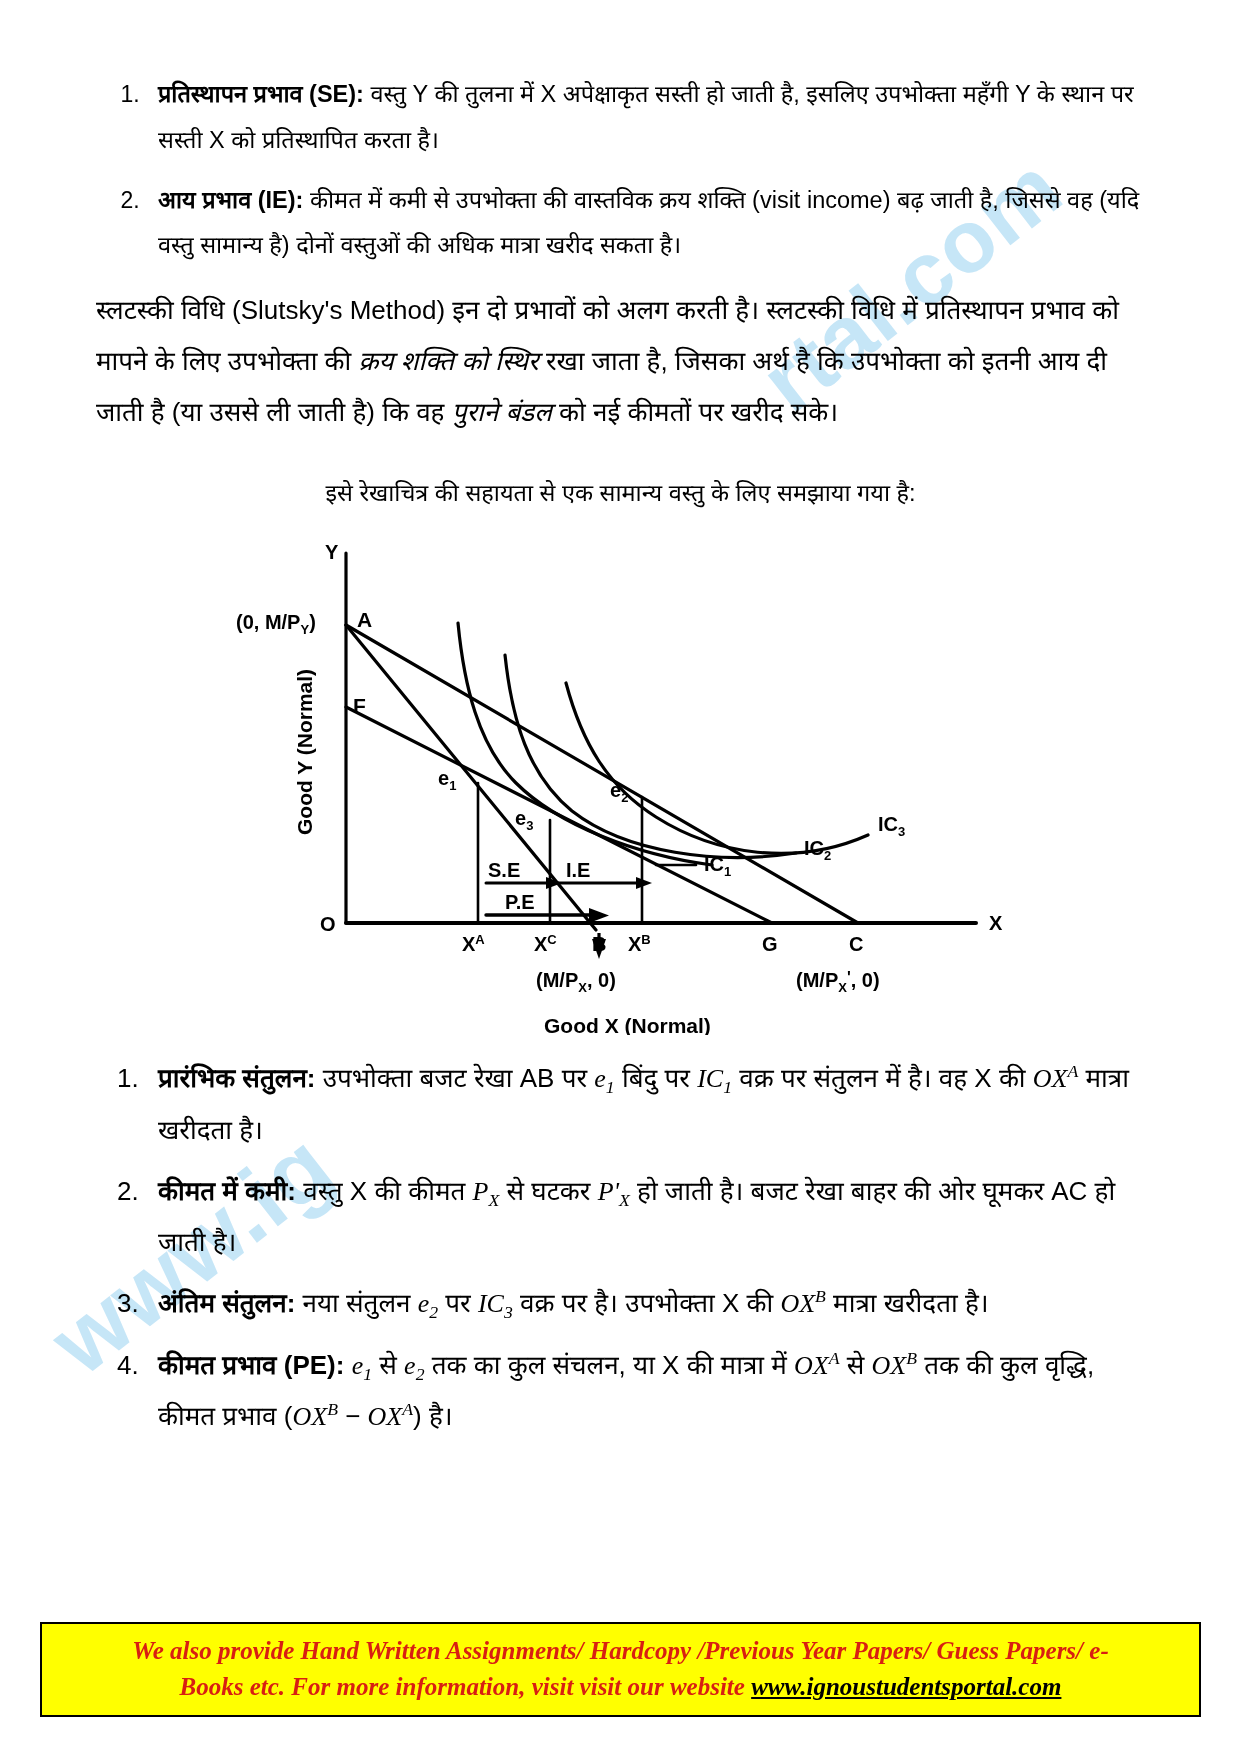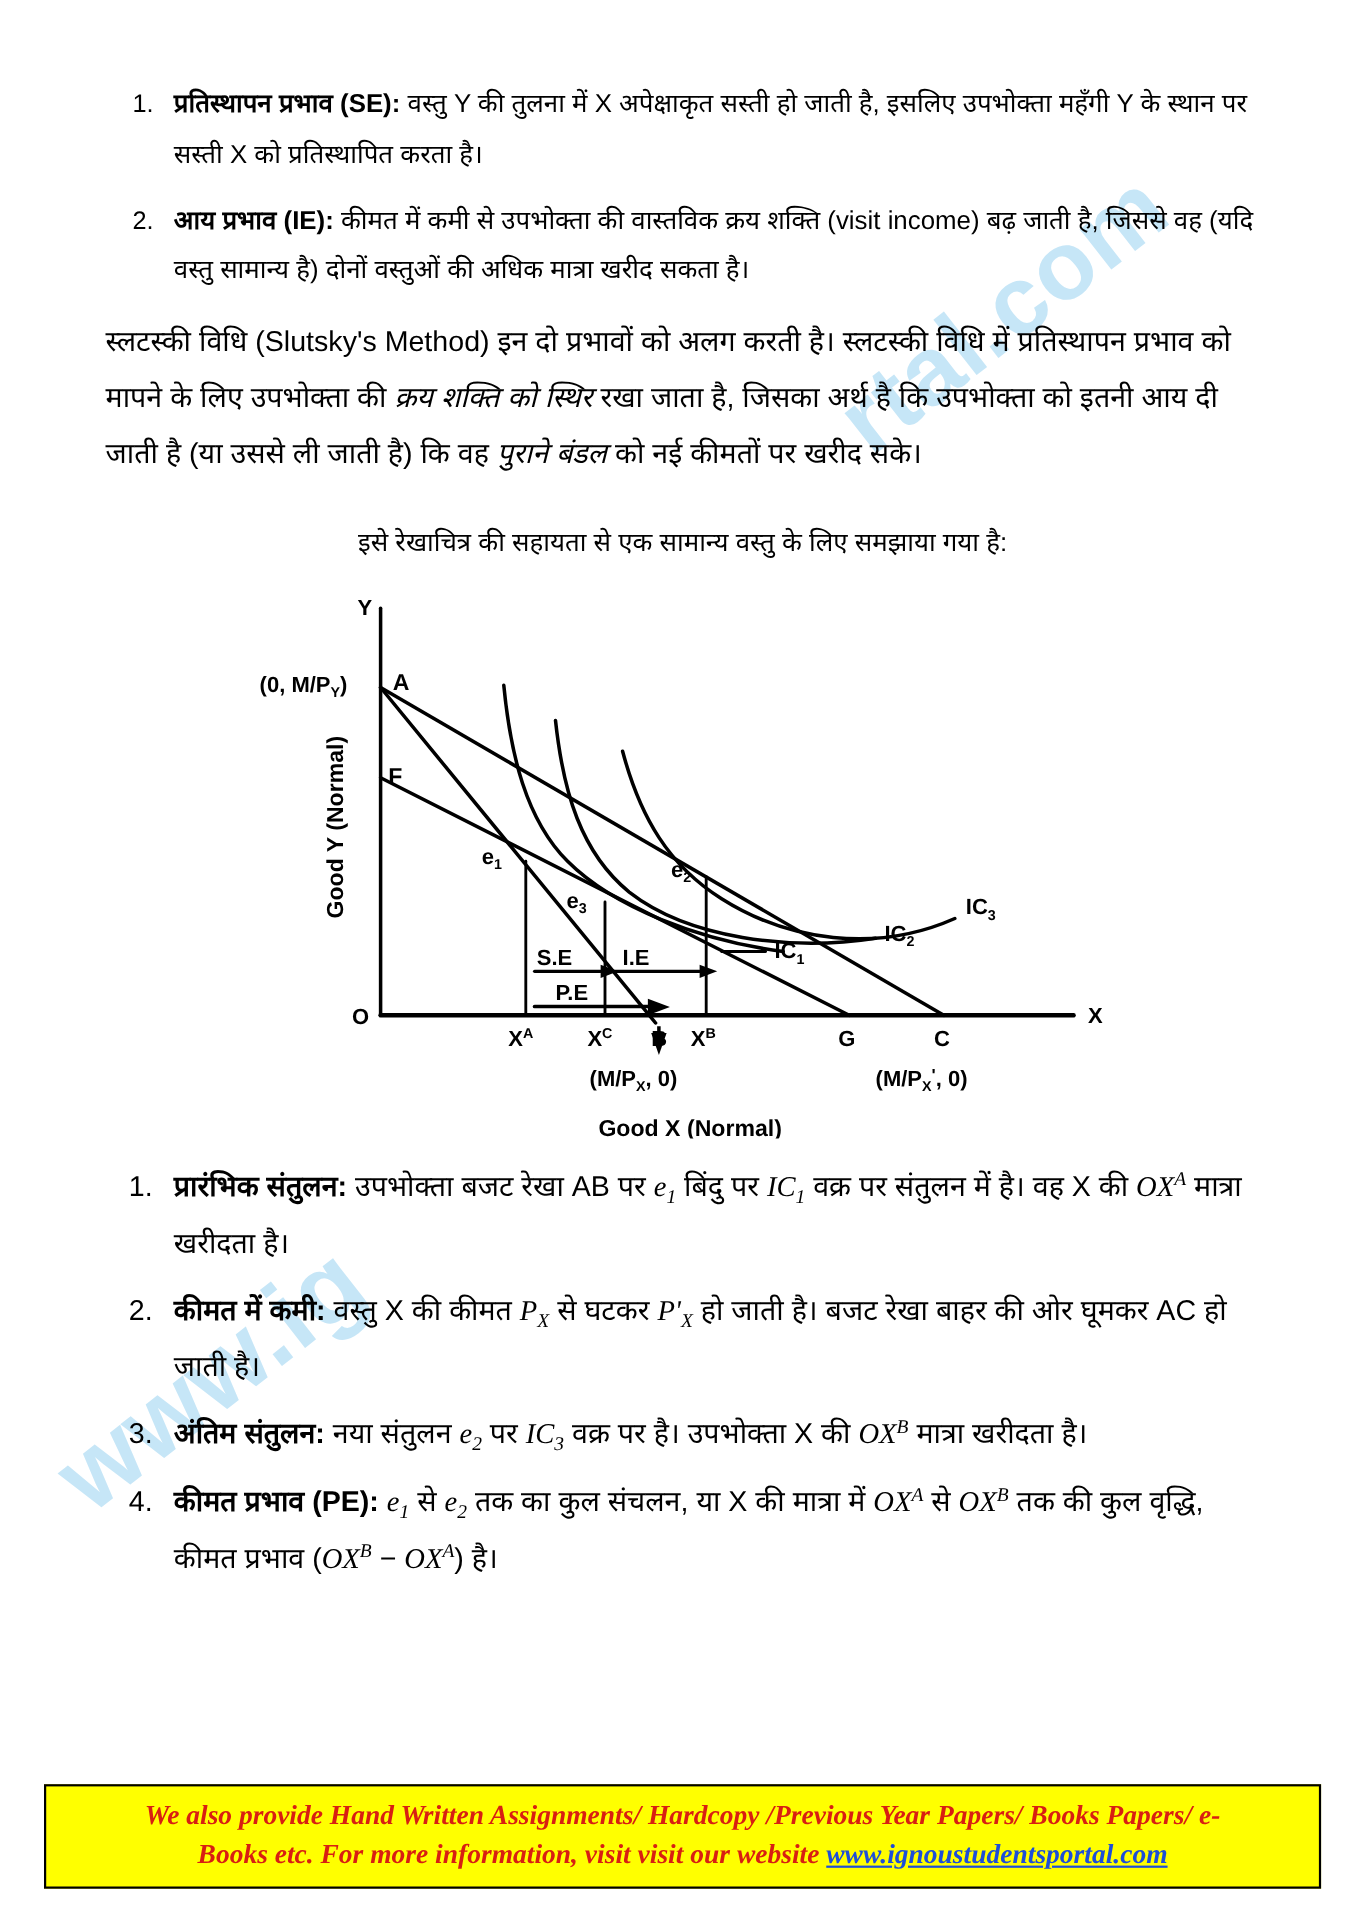--- a/index.html
+++ b/index.html
@@ -112,21 +112,21 @@
     text-align: center;
     font-family: "Liberation Serif", serif;
     font-style: italic;
     font-weight: 700;
     font-size: 25px;
     line-height: 1.42;
     color: #d81f12;
     z-index: 5;
   }
   .footer-banner .site {
-    color: #1d4ed8;
+    color: #000000;
     font-style: italic;
     font-weight: 700;
   }
 </style>
 </head>
 <body>
 
 <div class="watermark wm-top">rtal.com</div>
 <div class="watermark wm-bottom">www.ig</div>
 
@@ -235,15 +235,15 @@
       <span class="b">अंतिम संतुलन:</span><span> नया संतुलन </span><span class="mathv"><span>e</span><sub>2</sub></span><span> पर </span><span class="mathv"><span>IC</span><sub>3</sub></span><span> वक्र पर है। उपभोक्ता X की </span><span class="mathv"><span>OX</span><sup>B</sup></span><span> मात्रा खरीदता है।</span>
     </li>
     <li>
       <span class="b">कीमत प्रभाव (PE):</span><span> </span><span class="mathv"><span>e</span><sub>1</sub></span><span> से </span><span class="mathv"><span>e</span><sub>2</sub></span><span> तक का कुल संचलन, या X की मात्रा में </span><span class="mathv"><span>OX</span><sup>A</sup></span><span> से </span><span class="mathv"><span>OX</span><sup>B</sup></span><span> तक की कुल वृद्धि, कीमत प्रभाव (</span><span class="mathv"><span>OX</span><sup>B</sup></span><span> − </span><span class="mathv"><span>OX</span><sup>A</sup></span><span>) है।</span>
     </li>
   </ol>
 
 </div>
 
 <div class="footer-banner">
-  <span>We also provide Hand Written Assignments/ Hardcopy /Previous Year Papers/ Books Papers/ e-</span><br>
+  <span>We also provide Hand Written Assignments/ Hardcopy /Previous Year Papers/ Guess Papers/ e-</span><br>
   <span>Books etc. For more information, visit visit our website </span><a class="site" href="#">www.ignoustudentsportal.com</a>
 </div>
 
 </body></html>

